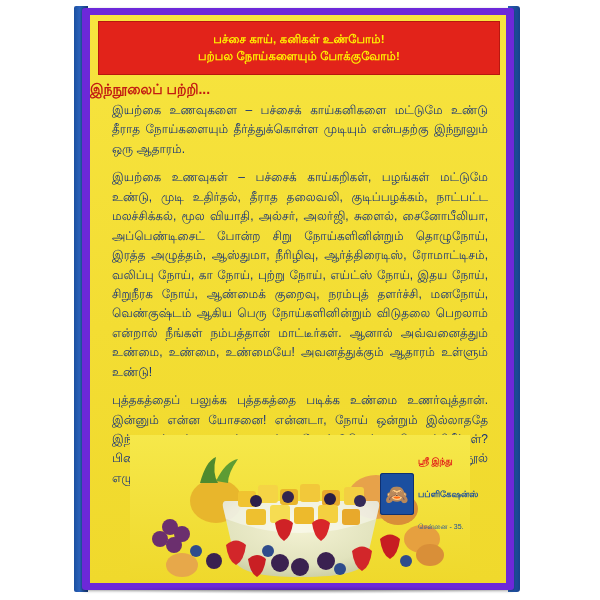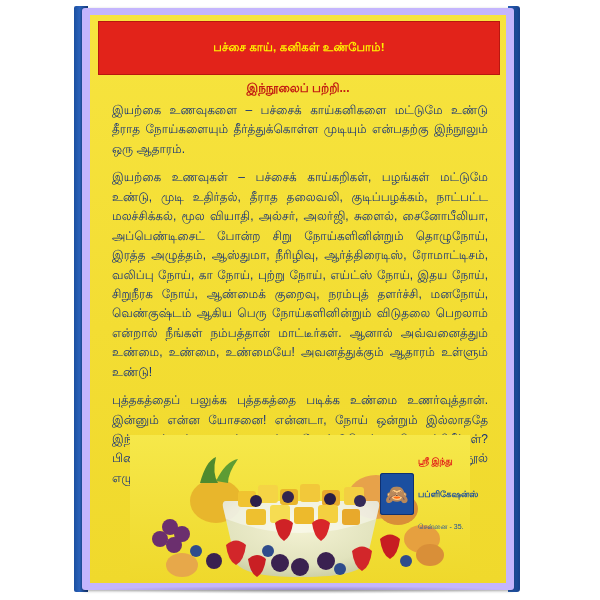--- a/index.html
+++ b/index.html
@@ -39,21 +39,21 @@
     border-radius: 0 3px 3px 0;
   }
 
   
   .cover {
     position: absolute;
     left: 82px;
     top: 8px;
     width: 432px;
     height: 582px;
-    background: #c4b5fd;
+    background: #6d28d9;
     border-radius: 3px;
     box-shadow: 0 1px 3px rgba(0,0,0,0.35);
   }
 
   
   .page-face {
     position: absolute;
     left: 8px;
     top: 7px;
     width: 416px;
@@ -86,23 +86,22 @@
     text-align: center;
     line-height: 1.15;
     white-space: nowrap;
   }
 
   .subtitle {
     position: absolute;
     left: 0;
     top: 66px;
     width: 416px;
-    text-align: center;
     color: #c21b12;
-    font-size: 12px;
+    font-size: 14px;
     font-weight: bold;
   }
 
   
   .body-text {
     position: absolute;
     left: 22px;
     top: 86px;
     width: 376px;
     color: #13307a;
@@ -195,20 +194,21 @@
 <div id="page">
 
   <div class="book-spine"></div>
   <div class="book-edge-right"></div>
 
   <div class="cover">
     <div class="page-face">
 
       <div class="header-banner">
         <div class="header-line">பச்சை காய், கனிகள் உண்போம்!</div>
+        <div class="header-line">பற்பல நோய்களையும் போக்குவோம்!</div>
       </div>
 
       <div class="subtitle">இந்நூலைப் பற்றி...</div>
 
       <div class="body-text">
         <p>இயற்கை உணவுகளை – பச்சைக் காய்கனிகளை மட்டுமே உண்டு தீராத நோய்களையும் தீர்த்துக்கொள்ள முடியும் என்பதற்கு இந்நூலும் ஒரு ஆதாரம்.</p>
         <p>இயற்கை உணவுகள் – பச்சைக் காய்கறிகள், பழங்கள் மட்டுமே உண்டு, முடி உதிர்தல், தீராத தலைவலி, குடிப்பழக்கம், நாட்பட்ட மலச்சிக்கல், மூல வியாதி, அல்சர், அலர்ஜி, சுளைல், சைனோபீலியா, அப்பெண்டிசைட் போன்ற சிறு நோய்களினின்றும் தொழுநோய், இரத்த அழுத்தம், ஆஸ்துமா, நீரிழிவு, ஆர்த்திரைடிஸ், ரோமாட்டிசம், வலிப்பு நோய், கா நோய், புற்று நோய், எய்ட்ஸ் நோய், இதய நோய், சிறுநீரக நோய், ஆண்மைக் குறைவு, நரம்புத் தளர்ச்சி, மனநோய், வெண்குஷ்டம் ஆகிய பெரு நோய்களினின்றும் விடுதலை பெறலாம் என்றால் நீங்கள் நம்பத்தான் மாட்டீர்கள். ஆனால் அவ்வனைத்தும் உண்மை, உண்மை, உண்மையே! அவனத்துக்கும் ஆதாரம் உள்ளும் உண்டு!</p>
         <p>புத்தகத்தைப் பலுக்க புத்தகத்தை படிக்க உண்மை உணர்வுத்தான். இன்னும் என்ன யோசனை! என்னடா, நோய் ஒன்றும் இல்லாததே இந்த புத்தகத்தை ஏன் வாங்க வேண்டுமென்ற நினைக்கிறீர்கள்? பிணியாளர் களுக்கு மட்டுமல்ல சாரி உங்களுக்காகவும் இந்நூல் எழுதப்பட்டுள்ளது.</p>
       </div>
 

